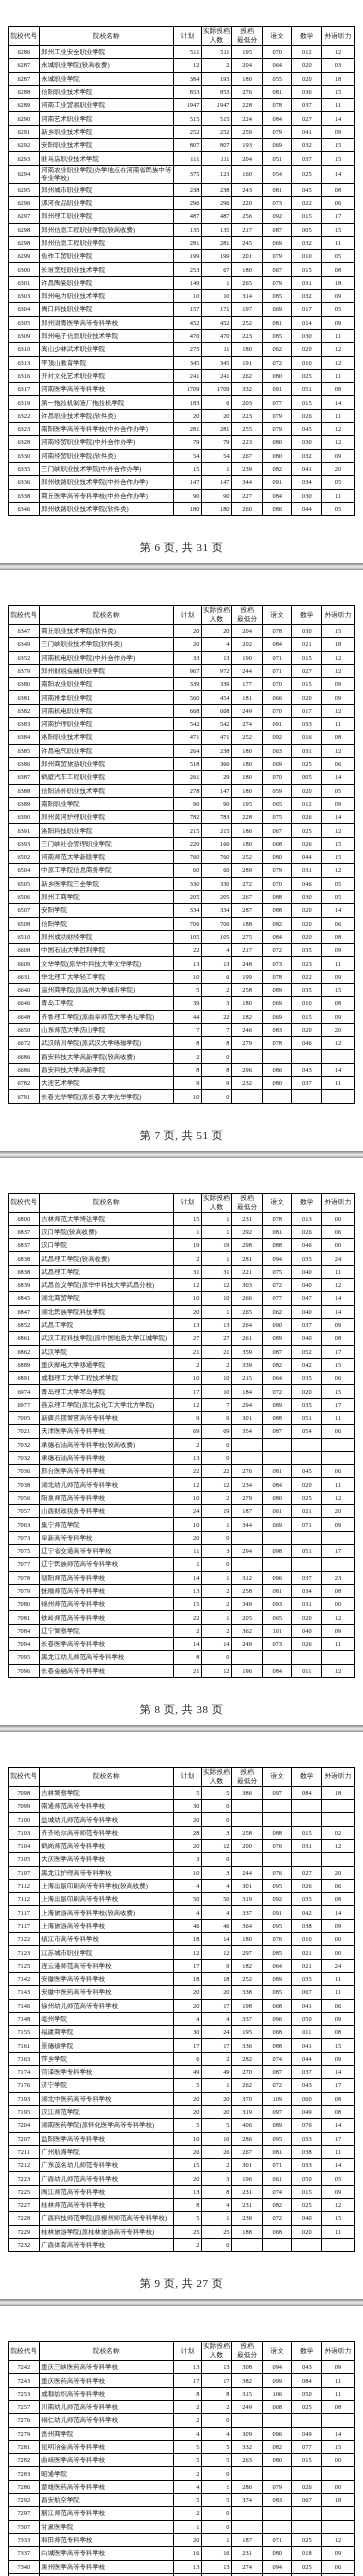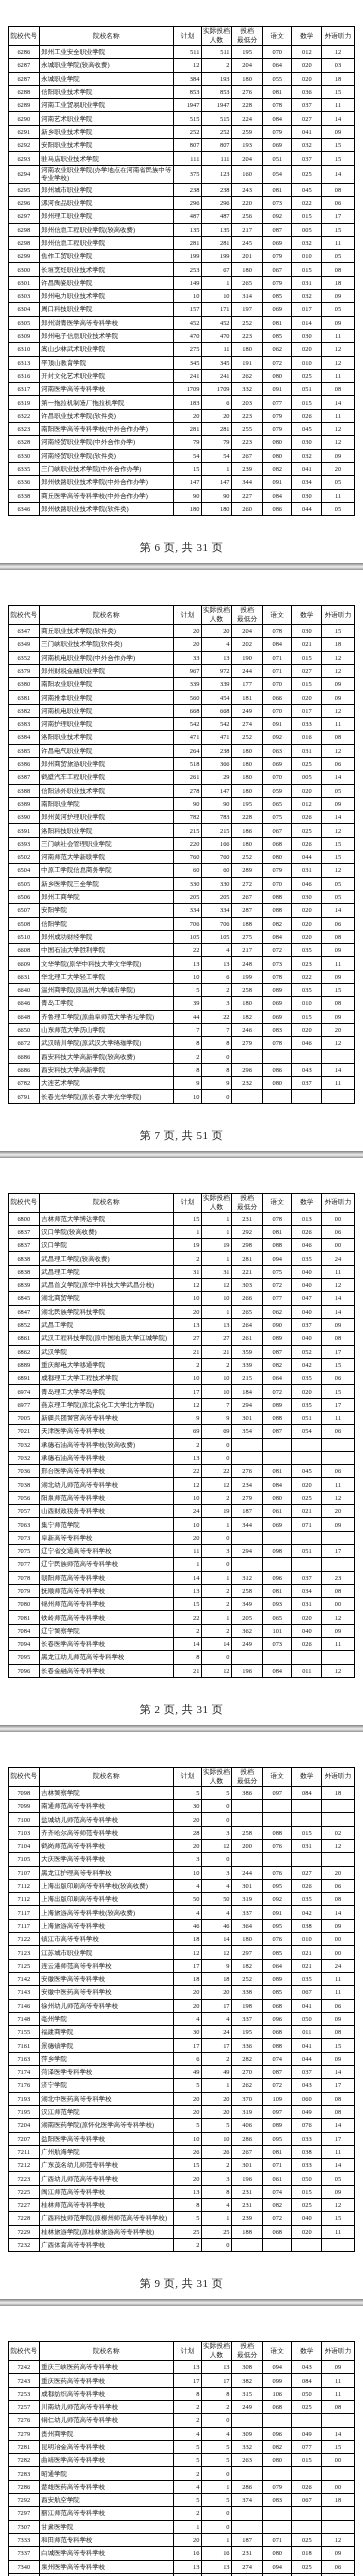--- a/index.html
+++ b/index.html
@@ -1171,21 +1171,21 @@
               <td class="c-name">长春金融高等专科学校</td>
               <td class="c-plan">21</td>
               <td class="c-actual">12</td>
               <td class="c-min">196</td>
               <td class="c-chn">084</td>
               <td class="c-math">011</td>
               <td class="c-listen">12</td>
             </tr>
           </tbody>
         </table>
-        <div class="page-footer">第 2 页, 共 31 页</div>
+        <div class="page-footer">第 8 页, 共 38 页</div>
       </div>
       <div class="divider"></div>
       <div class="page">
         <table class="page-table">
           <colgroup>
             <col style="width: 30px;">
             <col style="width: 129px;">
             <col style="width: 27px;">
             <col style="width: 29px;">
             <col style="width: 30px;">
@@ -1553,21 +1553,21 @@
               <td class="c-name">广西体育高等专科学校</td>
               <td class="c-plan">2</td>
               <td class="c-actual">0</td>
               <td class="c-min"></td>
               <td class="c-chn"></td>
               <td class="c-math"></td>
               <td class="c-listen"></td>
             </tr>
           </tbody>
         </table>
-        <div class="page-footer">第 9 页, 共 31 页</div>
+        <div class="page-footer">第 9 页, 共 27 页</div>
       </div>
       <div class="divider"></div>
       <div class="page">
         <table class="page-table">
           <colgroup>
             <col style="width: 30px;">
             <col style="width: 129px;">
             <col style="width: 27px;">
             <col style="width: 29px;">
             <col style="width: 30px;">

